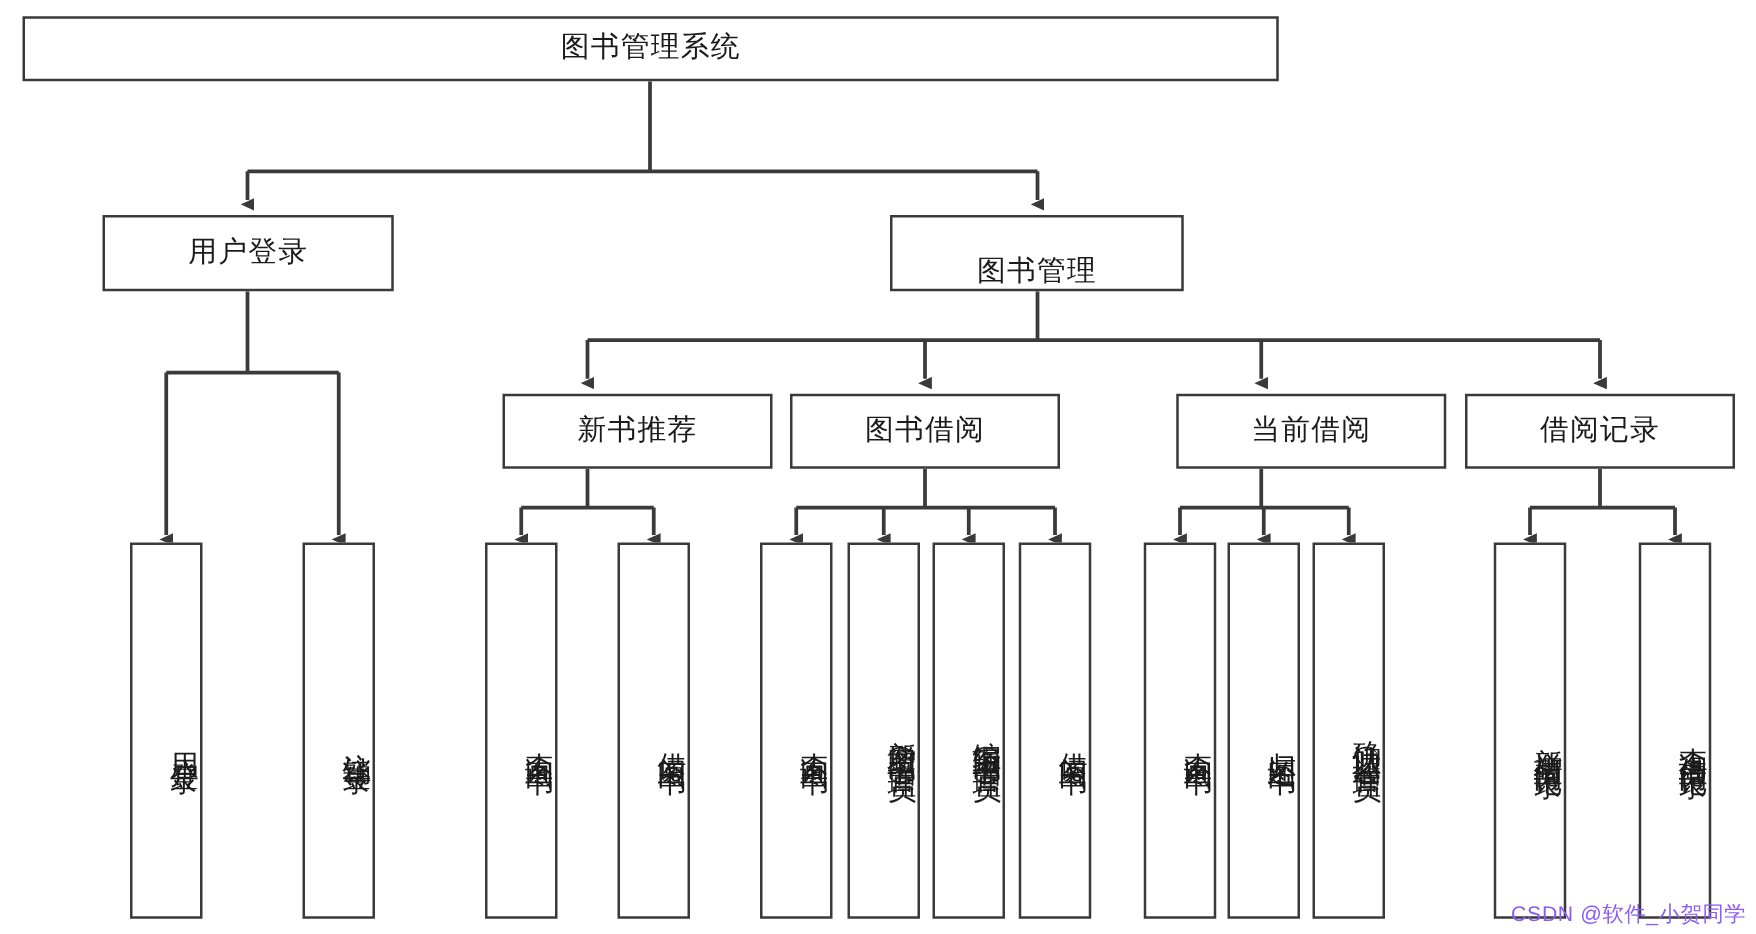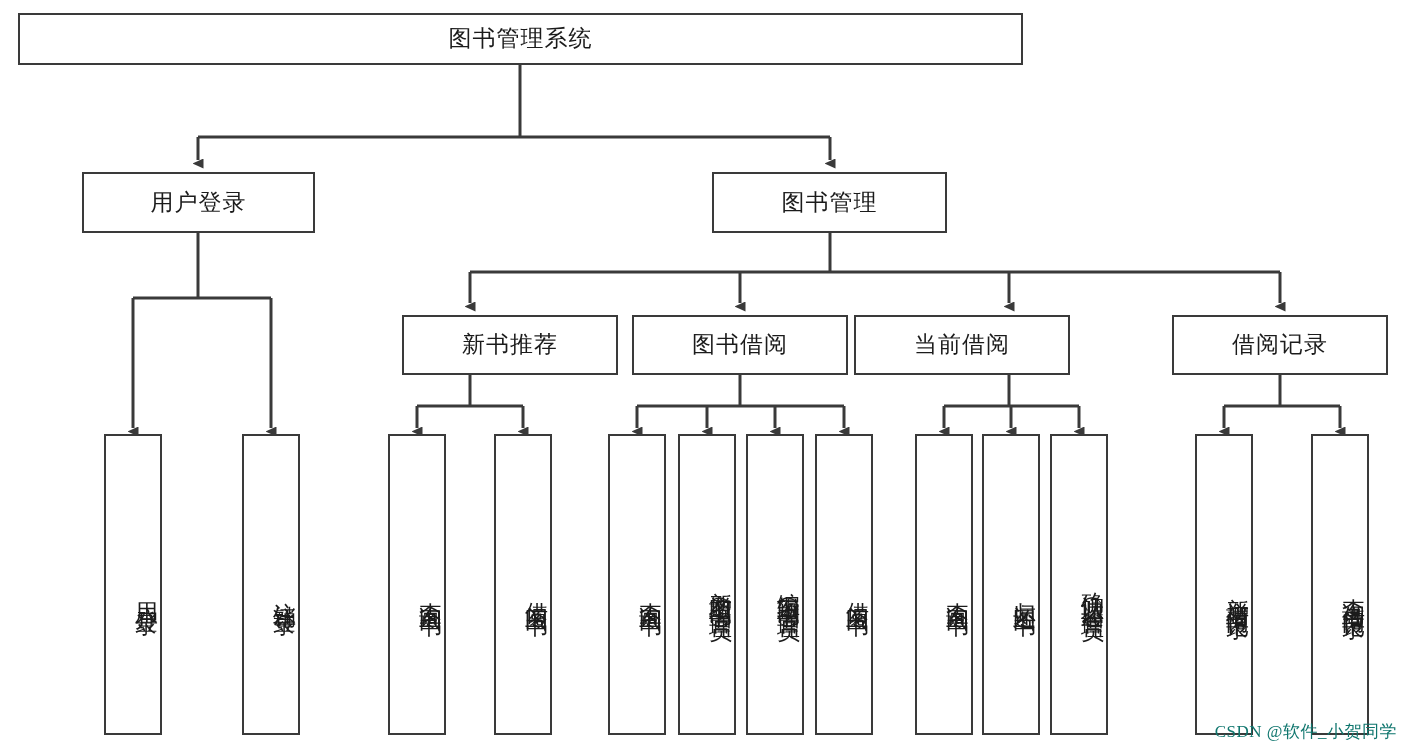--- a/index.html
+++ b/index.html
@@ -46,22 +46,22 @@
     letter-spacing: 4px;
     padding-top: 14px;
     align-items: flex-start;
     justify-content: center;
   }
   #watermark {
     position: absolute;
     right: 8px;
     bottom: 4px;
     font-size: 17px;
-    color: #0f766e;
-    font-family: Liberation Serif, serif;
+    color: #8b5cf6;
+    font-family: Liberation Sans, sans-serif;
     white-space: nowrap;
     letter-spacing: 0.5px;
     text-align: center;
   }
 </style>
 </head>
 <body>
 
 <div id="canvas">
 
@@ -120,31 +120,31 @@
     </g>
   </svg>
 
   <div class="node horiz" style="left:18px; top:13px; width:1005px; height:52px;">
     <span>图书管理系统</span>
   </div>
 
   <div class="node horiz" style="left:82px; top:172px; width:233px; height:61px;">
     <span>用户登录</span>
   </div>
-  <div class="node horiz" style="left:712px; top:172px; width:235px; height:61px;">
+  <div class="node horiz" style="left:712px; top:172px; width:235px; height:61px;align-items:flex-end;">
     <span>图书管理</span>
   </div>
 
   <div class="node horiz" style="left:362px; top:315px; width:216px; height:60px;margin-left:40px;">
     <span>新书推荐</span>
   </div>
   <div class="node horiz" style="left:632px; top:315px; width:216px; height:60px;align-items:center;">
     <span>图书借阅</span>
   </div>
-  <div class="node horiz" style="left:854px; top:315px; width:216px; height:60px;">
+  <div class="node horiz" style="left:941px; top:315px; width:216px; height:60px;">
     <span>当前借阅</span>
   </div>
   <div class="node horiz" style="left:1172px; top:315px; width:216px; height:60px;">
     <span>借阅记录</span>
   </div>
 
   <div class="node vert" style="left:104px; top:434px; width:58px; height:301px;">
     <span>用户登录</span>
   </div>
   <div class="node vert" style="left:242px; top:434px; width:58px; height:301px;">

